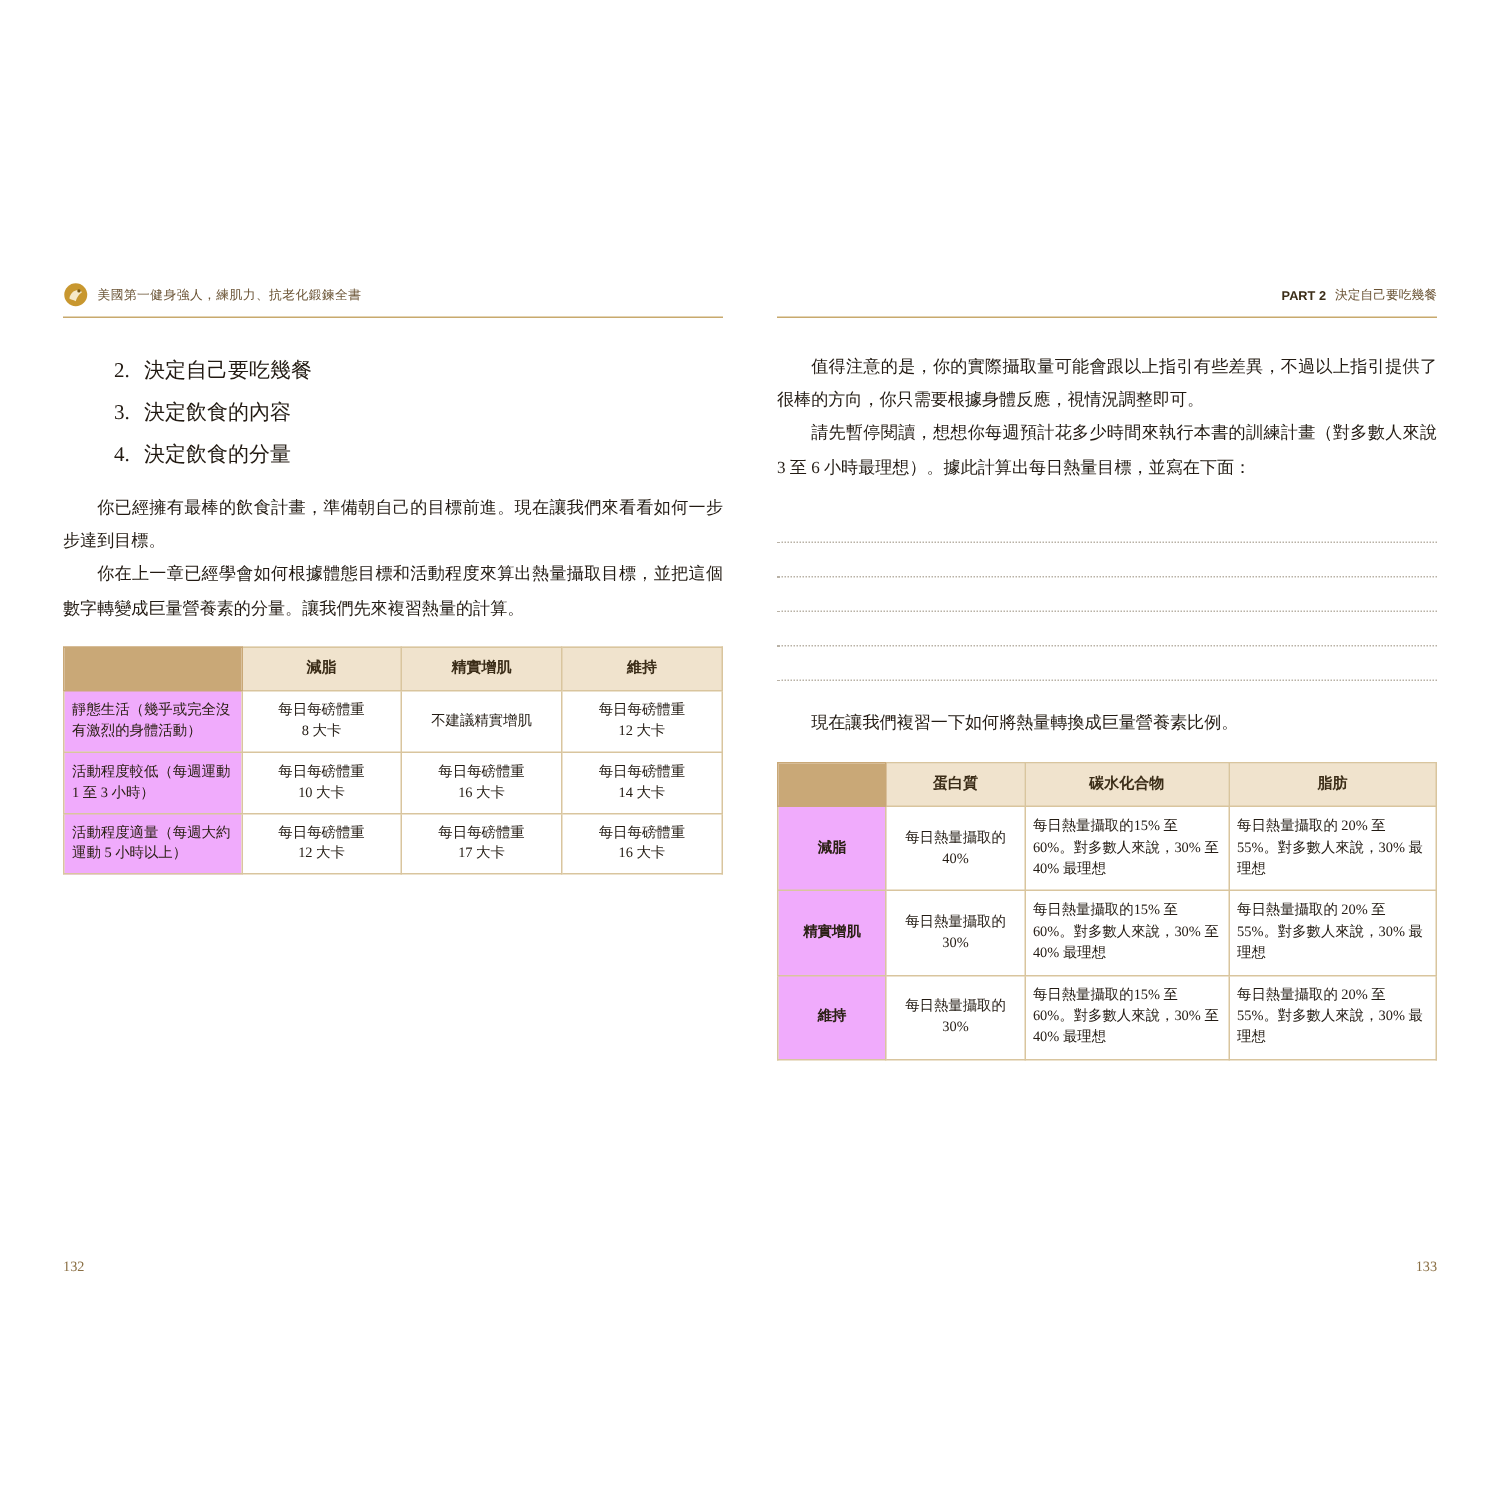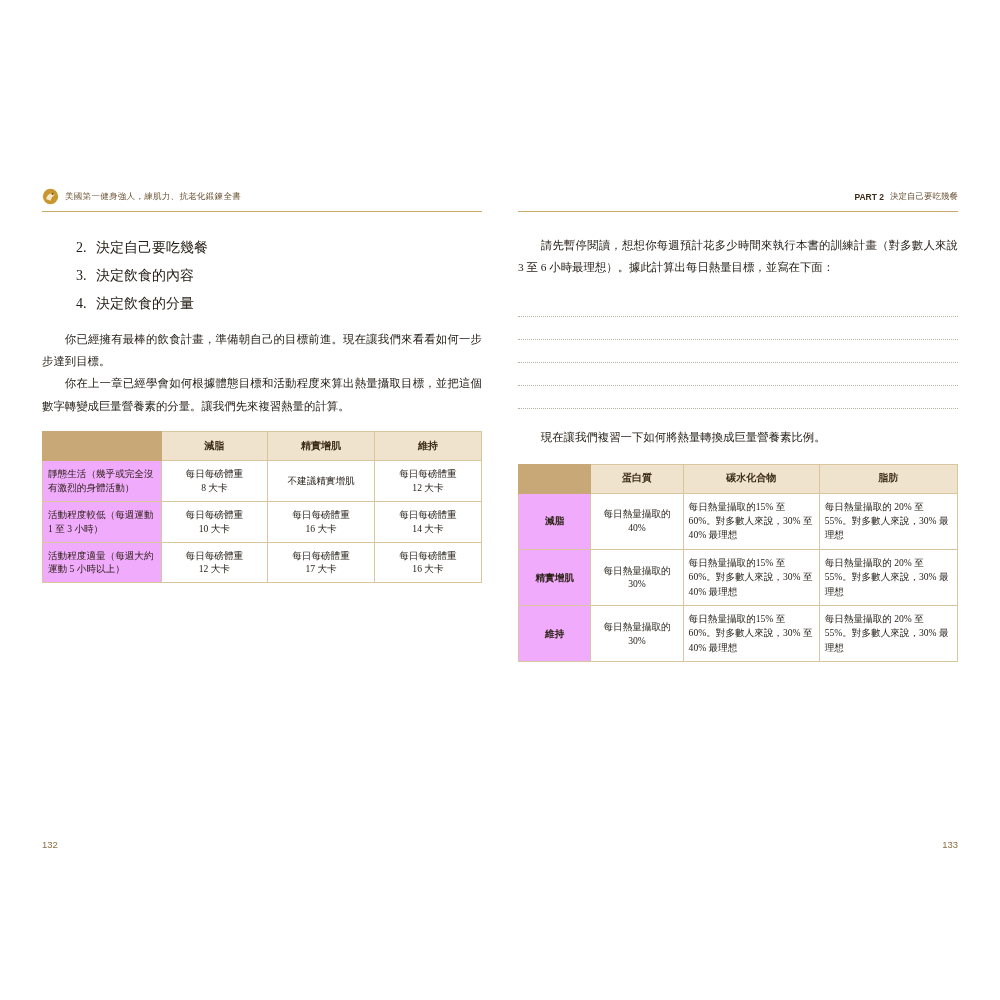--- a/index.html
+++ b/index.html
@@ -166,21 +166,21 @@
     border-bottom: 1px dotted #b9b2a6;
     height: 22px;
   }
 
   
   .folio {
     position: absolute;
     bottom: -45px;
     font-size: 9.5px;
     color: #8a6f44;
-    font-family: Liberation Sans, sans-serif;
+    font-family: Liberation Serif, serif;
   }
   .folio-left { left: 0; }
   .folio-right { right: 0; }
 </style>
 </head>
 <body>
 
 <div class="spread">
 
   <div class="page page-left">
@@ -264,20 +264,21 @@
       <div class="runhead-inner">
         <span class="runhead-part">
           <b>PART 2</b>
         </span>
         <span class="runhead-part">決定自己要吃幾餐</span>
       </div>
     </div>
 
     <div class="content">
 
+      <p class="indent">值得注意的是，你的實際攝取量可能會跟以上指引有些差異，不過以上指引提供了很棒的方向，你只需要根據身體反應，視情況調整即可。</p>
       <p class="indent">請先暫停閱讀，想想你每週預計花多少時間來執行本書的訓練計畫（對多數人來說 3 至 6 小時最理想）。據此計算出每日熱量目標，並寫在下面：</p>
 
       <div class="ruled">
         <div class="rule-line"></div>
         <div class="rule-line"></div>
         <div class="rule-line"></div>
         <div class="rule-line"></div>
         <div class="rule-line"></div>
       </div>
 

